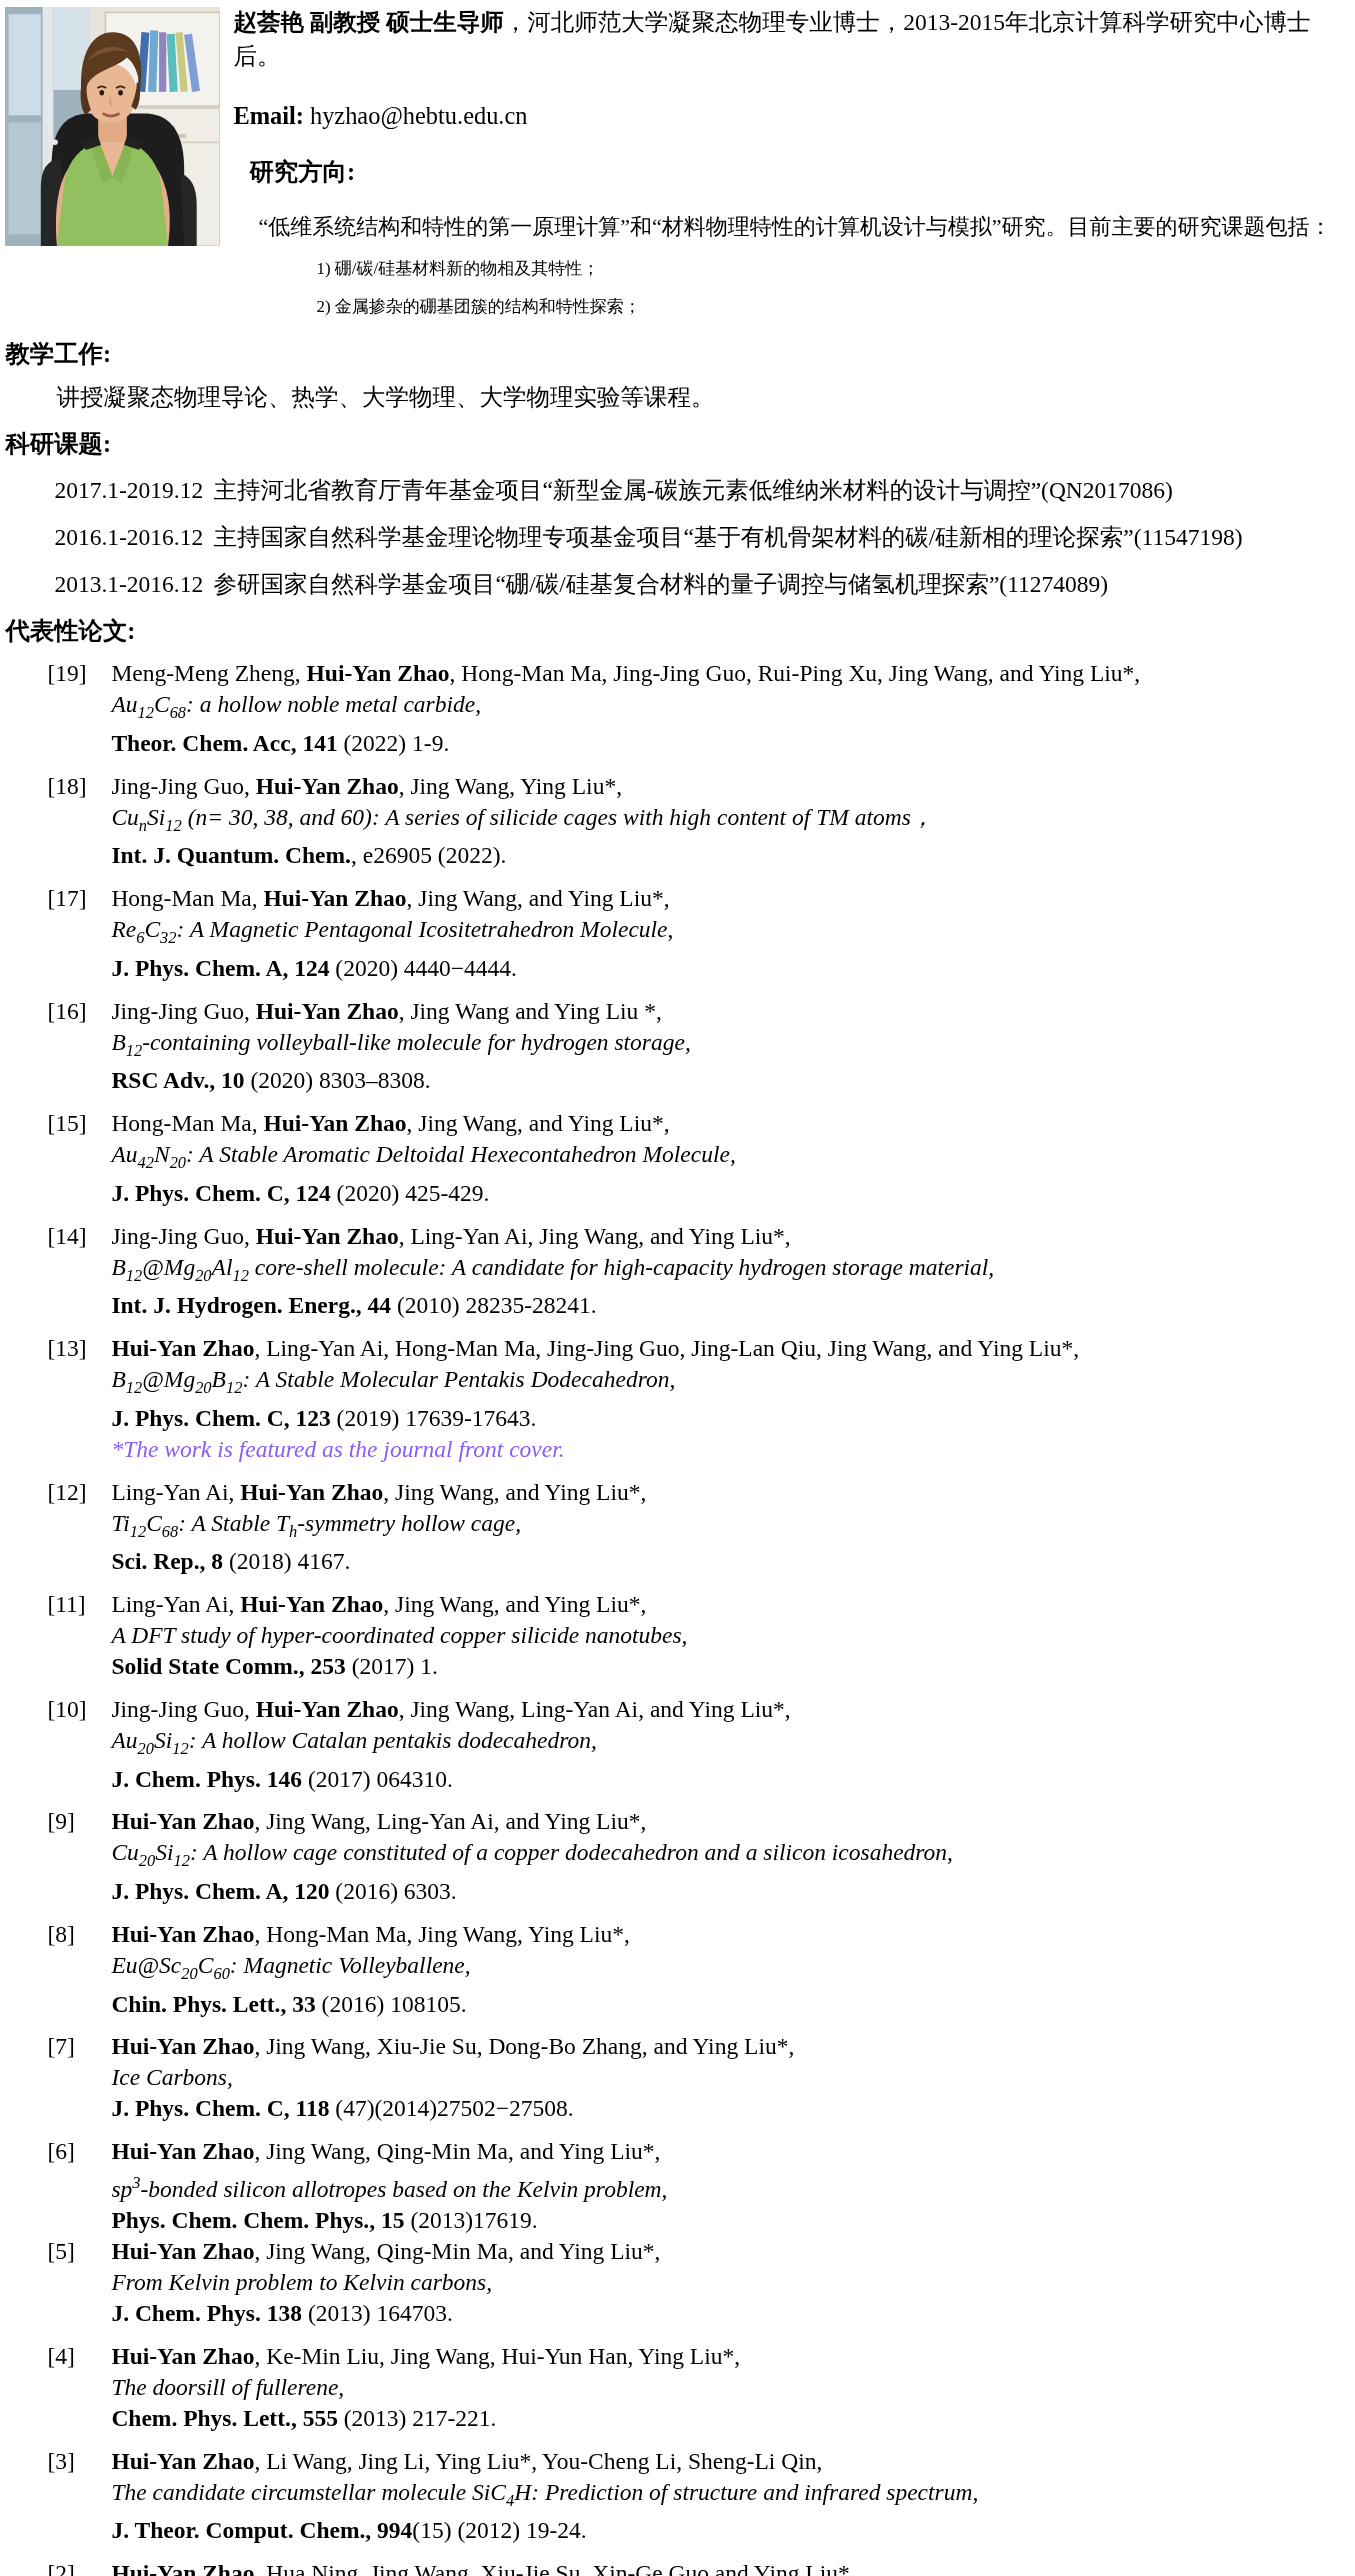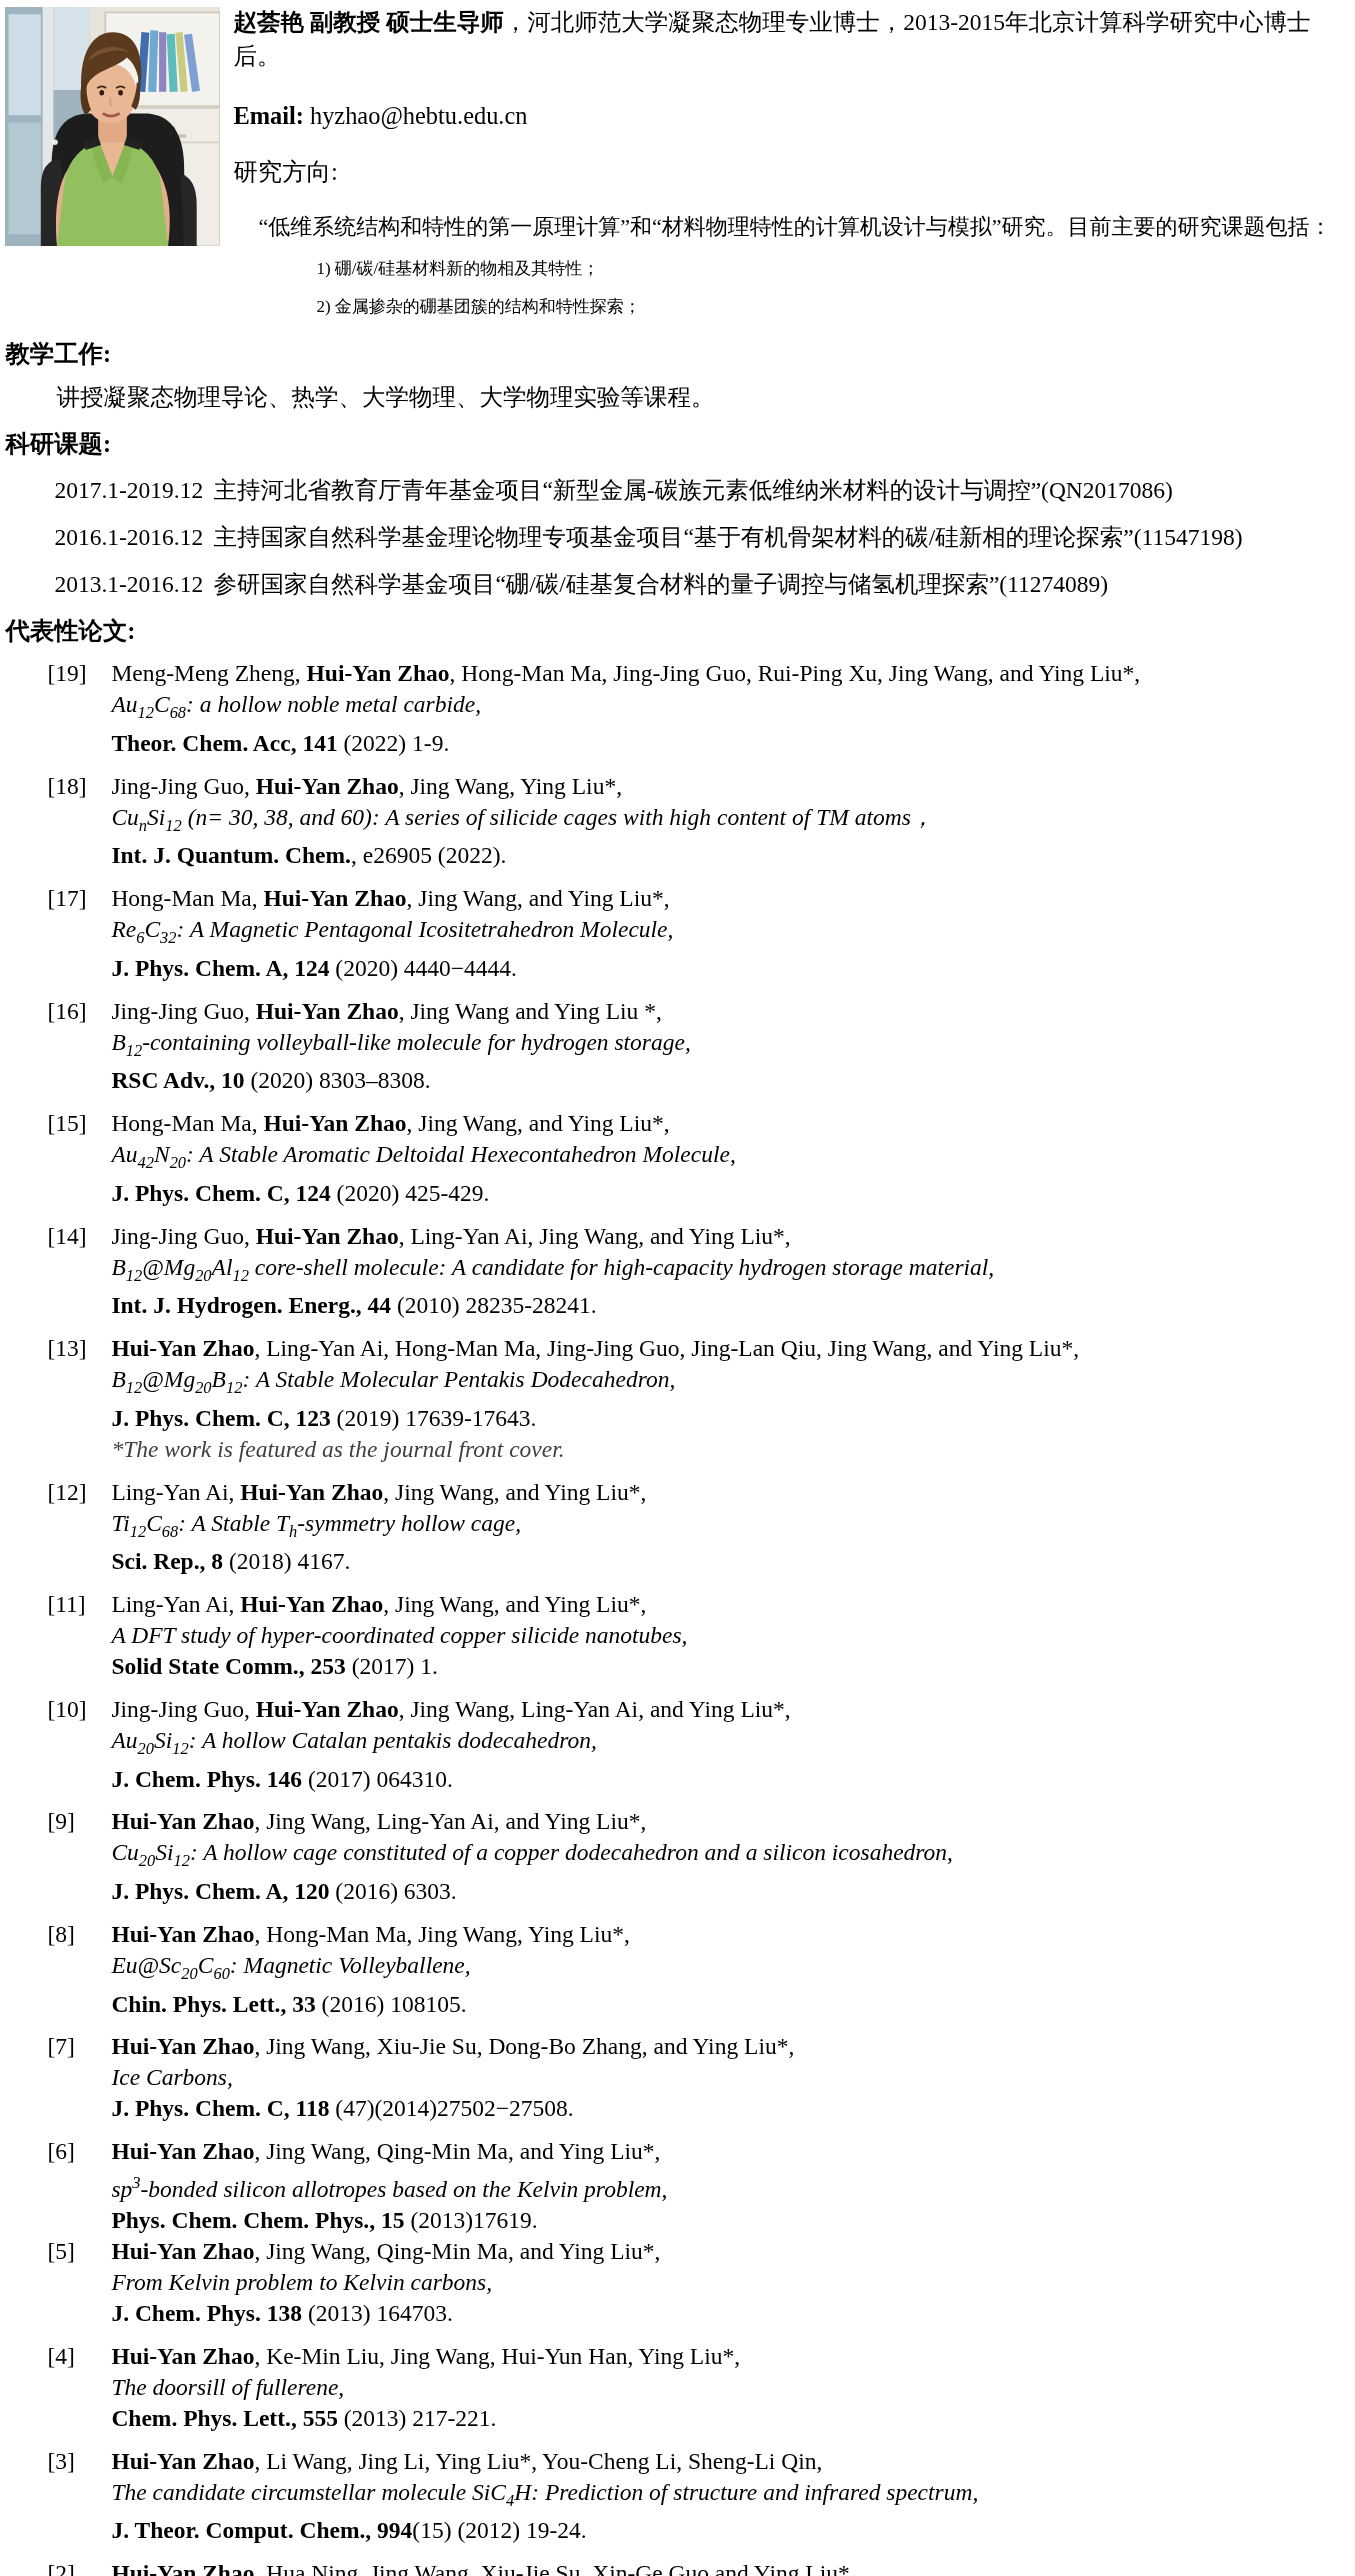--- a/index.html
+++ b/index.html
@@ -17,21 +17,21 @@
   .top{position:relative;min-height:264px;}
   .photo{
     position:absolute;left:0;top:7.2px;width:215px;height:239px;overflow:hidden;
   }
   .photo svg{display:block;width:100%;height:100%;}
   .top-right{margin-left:228px;padding-top:5.4px;}
   .titleline{margin:0;font-size:23.5px;line-height:34px;}
   .titleline b{font-weight:bold;}
   .email{margin:27px 0 0 0;font-size:24.4px;line-height:31px;}
   .email b{font-weight:bold;}
-  .rheading{margin:25px 0 0 0;font-size:24.4px;line-height:31px;font-weight:normal;}
+  .rheading{margin:25px 0 0 16px;font-size:24.4px;line-height:31px;font-weight:bold;}
   .intro{margin:22px 0 0 25px;font-size:22px;line-height:36px;}
   .rlist{list-style:none;margin:5.4px 0 0 0;padding:0;}
   .rlist li{margin:1.8px 0 0 83px;font-size:17px;line-height:36px;}
   
   .sec{margin:12.7px 0 0 0;font-size:24.4px;line-height:33px;font-weight:bold;}
   .teach-body{margin:11px 0 0 51px;font-size:23.5px;line-height:33px;}
   
   .projects{margin-top:14.5px;}
   .proj-row{display:flex;margin:0 0 13.6px 49px;font-size:23.5px;line-height:33px;}
   .proj-period{width:159px;flex:0 0 159px;}
@@ -39,21 +39,21 @@
   
   .pubs{margin-top:11px;}
   .pub{display:flex;margin-bottom:11.8px;font-size:23.5px;line-height:31px;}
   .pub.tight{margin-top:-11.8px;}
   .pub-id{width:64px;flex:0 0 64px;padding-left:42px;box-sizing:content-box;}
   .pub-body{flex:1;}
   .authors b{font-weight:bold;}
   .ptitle{font-style:italic;}
   .journal b{font-weight:bold;}
   .journal span{font-weight:normal;}
-  .note{font-style:italic;color:#404040;}
+  .note{font-style:italic;color:#8b5cf6;}
   sub{font-size:70%;}
   sup{font-size:70%;}
 </style>
 </head>
 <body>
 
 <div class="page">
 
   <div class="top">
     <div class="photo">

